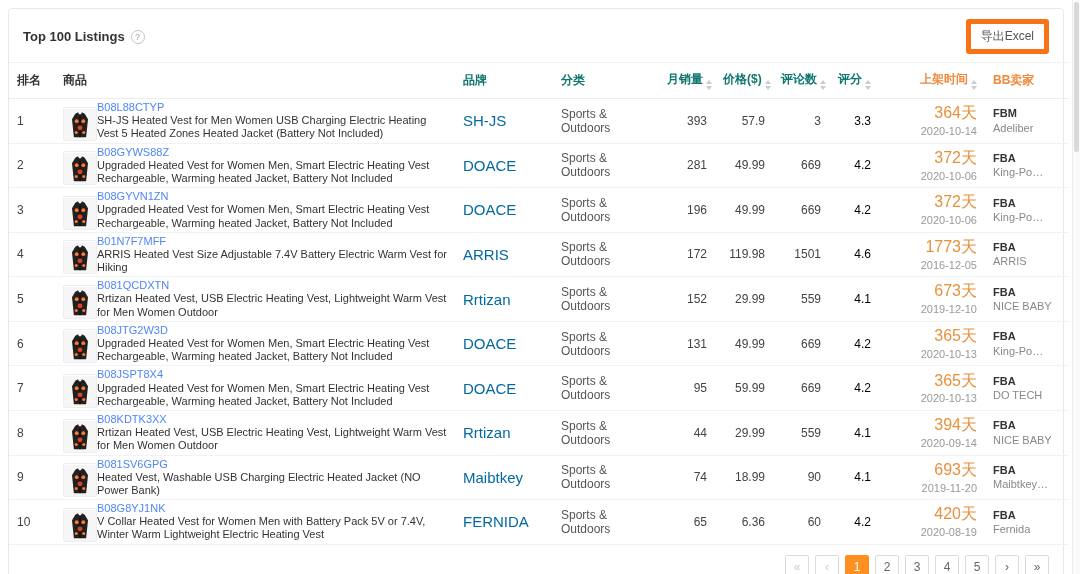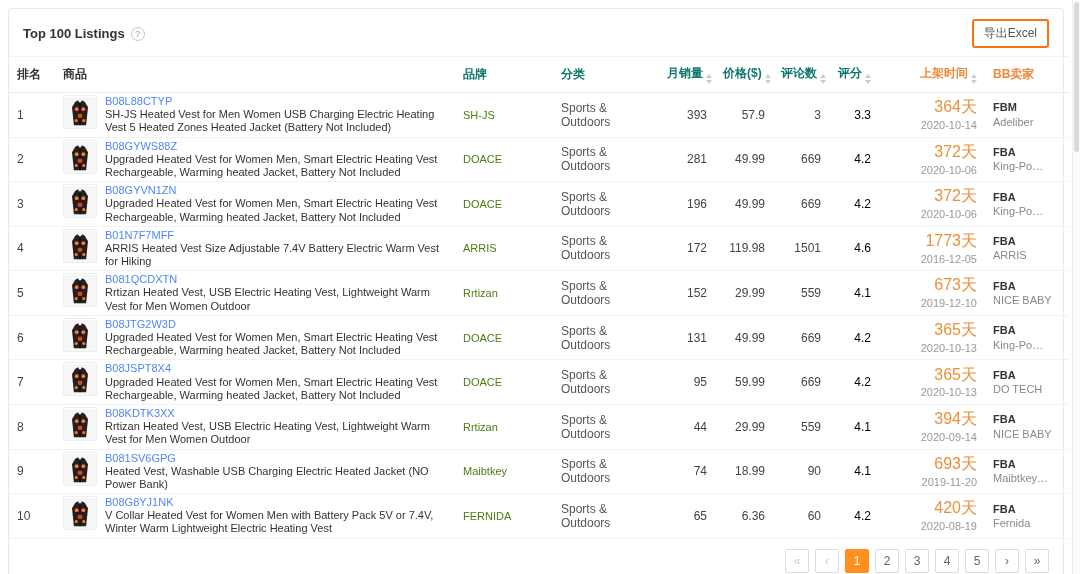--- a/index.html
+++ b/index.html
@@ -25,21 +25,21 @@
   .title-wrap { display: flex; align-items: center; }
   .page-title { font-size: 13px; font-weight: bold; color: #333; }
   .help {
     display: inline-block; width: 14px; height: 14px; margin-left: 6px;
     border: 1px solid #c0c4cc; border-radius: 50%;
     color: #9aa0a6; font-size: 9px; line-height: 12px; text-align: center;
     cursor: pointer;
   }
   .export-btn {
     font-size: 12px; color: #555; background: #fff;
-    border: 2px solid #f97316; border-radius: 3px;
+    border: 5px solid #f97316; border-radius: 3px;
     padding: 4px 10px; cursor: pointer;
   }
   table { width: 100%; border-collapse: collapse; table-layout: fixed; font-size: 12px; }
   col.w-rank { width: 46px; } col.w-product { width: 400px; }
   col.w-brand { width: 98px; } col.w-category { width: 106px; }
   col.w-sales { width: 56px; } col.w-price { width: 58px; }
   col.w-reviews { width: 56px; } col.w-rating { width: 50px; }
   col.w-listed { width: 106px; } col.w-seller { width: 84px; }
   thead th {
     font-weight: bold; text-align: left; white-space: nowrap;
@@ -50,32 +50,32 @@
   .sorter { display: inline-flex; flex-direction: column; margin-left: 3px; vertical-align: -1px; gap: 2px; cursor: pointer; }
   .car { width: 0; height: 0; border-left: 3.5px solid transparent; border-right: 3.5px solid transparent; }
   .car.up { border-bottom: 4px solid #c8ccd4; }
   .car.dn { border-top: 4px solid #c8ccd4; }
   tbody tr { height: 44px; }
   tbody td {
     border-bottom: 1px solid #f2f2f2;
     padding: 2px 8px; vertical-align: middle; color: #444;
   }
   td.right { text-align: right; }
-  .prod { display: flex; align-items: flex-start; gap: 8px; }
+  .prod { display: flex; align-items: flex-end; }
   .thumb {
     flex: 0 0 34px; width: 34px; height: 34px;
     border: 1px solid #eee; border-radius: 2px; overflow: hidden; display: flex; cursor: pointer;
   }
   .ptxt { min-width: 0; }
   .asin { display: block; color: #4f86f7; font-size: 11px; line-height: 1.2; text-decoration: none; cursor: pointer; }
   .ptitle {
     color: #333; font-size: 11px; line-height: 1.2;
     display: -webkit-box; -webkit-line-clamp: 2; -webkit-box-orient: vertical; overflow: hidden;
   }
-  .blink { color: #4d7c0f; text-decoration: none; font-size: 11px; cursor: pointer; }
+  .blink { color: #0369a1; text-decoration: none; font-size: 15px; cursor: pointer; }
   .cat { color: #555; }
   .rating-val { color: #000000; }
   .age { color: #e8913c; font-size: 16px; line-height: 1.3; }
   .date { color: #999; font-size: 11px; line-height: 1.3; }
   .ful { font-weight: bold; color: #333; font-size: 11px; line-height: 1.3; }
   .sname { color: #888; font-size: 11px; line-height: 1.3; white-space: nowrap; overflow: hidden; text-overflow: ellipsis; }
   .pagination { display: flex; justify-content: flex-end; gap: 6px; padding: 10px 14px 12px; }
   .page-btn {
     min-width: 24px; height: 24px; line-height: 22px; padding: 0 4px;
     text-align: center; border: 1px solid #dcdcdc; border-radius: 2px;

